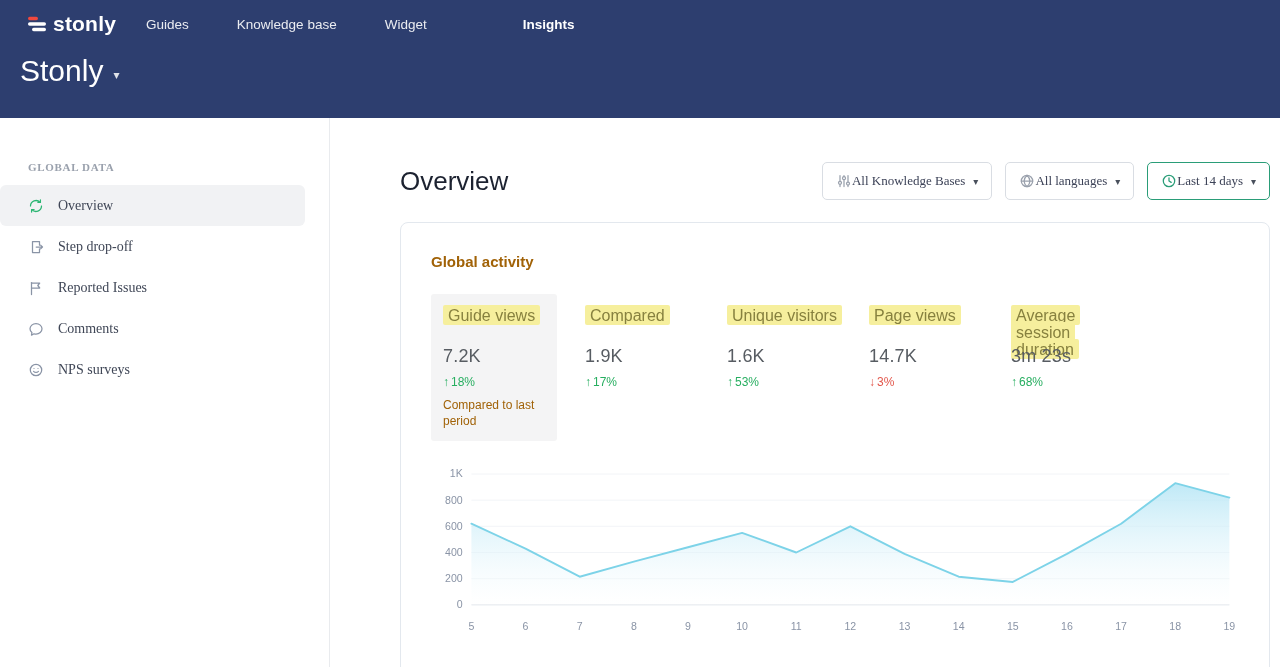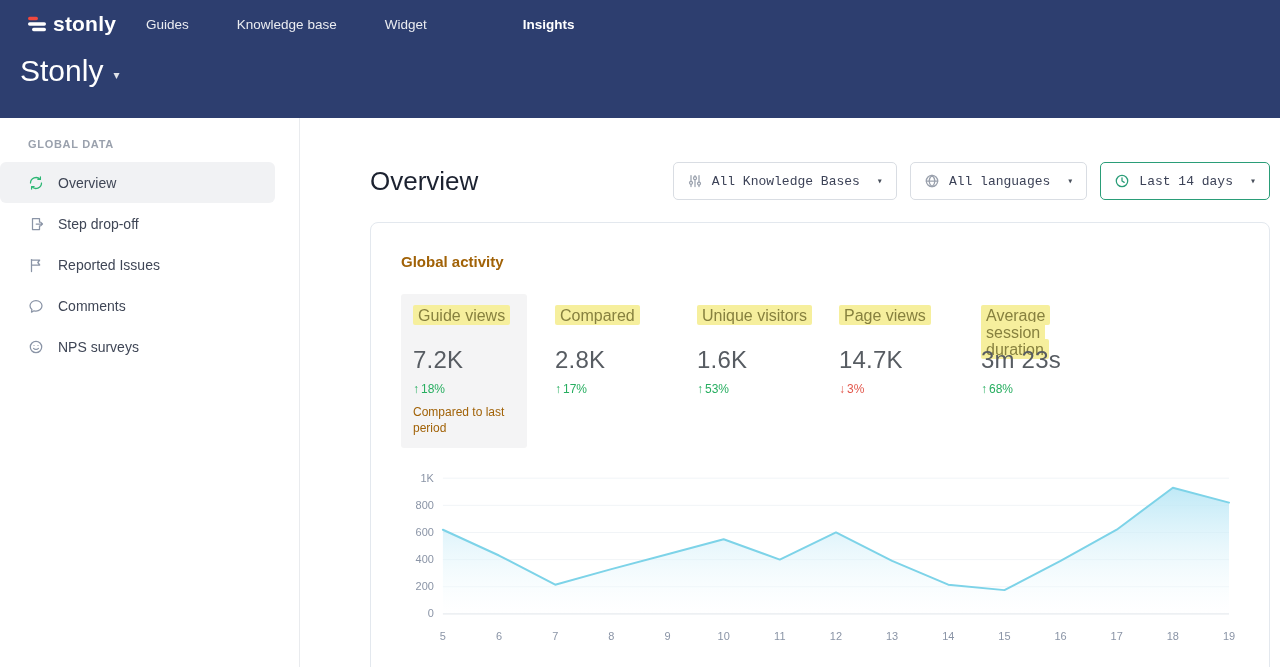--- a/index.html
+++ b/index.html
@@ -17,50 +17,50 @@
   .nav-item { font-size:13.5px; color:rgba(255,255,255,.9); cursor:pointer; }
   .nav-item.active { font-weight:700; color:#fff;padding-left:48px; }
   .workspace-row { display:flex; align-items:center; gap:10px; padding:16px 0 0 20px; }
   .workspace-title { font-size:30px; font-weight:400; color:#fff; }
   .workspace-caret { font-size:12px; color:rgba(255,255,255,.85); cursor:pointer; padding-top:8px; }
 
   
   .page-body { flex:1; display:flex; min-height:0; }
 
   
-  .sidebar { width:300px; flex:0 0 auto; border-right:1px solid #e9ebee; padding-top:20px; }
+  .sidebar { width:330px; flex:0 0 auto; border-right:1px solid #e9ebee; padding-top:43px;font-family:Liberation Serif, serif; }
   .side-section-label { font-size:11px; font-weight:700; letter-spacing:.7px; color:#9aa1ad; padding-left:28px; margin-bottom:12px; }
   .side-item { display:flex; align-items:center; gap:14px; height:41px; padding-left:28px; margin-right:24px; border-radius:6px; font-size:14px; color:#3f4656; cursor:pointer; }
   .side-item.active { background:#f1f2f4; }
   .s-icon { width:16px; height:16px; color:#8a94a6; display:flex; align-items:center; }
   .side-item.active .s-icon { color:var(--green-icon); }
   .s-icon svg { width:16px; height:16px; }
 
   
   .main { flex:1; padding:0 10px 0 70px; min-width:0; }
   .page-head { margin-top:44px; display:flex; align-items:center; justify-content:space-between; }
   .page-title { font-size:26px; font-weight:400; color:#1c2230; }
   .filters { display:flex; gap:13px; }
-  .filter { display:flex; align-items:center; gap:9px; height:38px; padding:0 13px; background:#fff; border:1px solid #d9dde3; border-radius:5px; font-size:13px; color:#3c4257; font-family:Liberation Mono, monospace; cursor:pointer; }
+  .filter { display:flex; align-items:center; height:38px; padding:0 13px; background:#fff; border:1px solid #d9dde3; border-radius:5px; font-size:13px; color:#3c4257; font-family:Liberation Serif, serif; cursor:pointer; }
   .filter .f-icon { width:16px; height:16px; color:#9aa1ad; display:flex; align-items:center; }
   .filter .f-icon svg { width:16px; height:16px; }
   .filter.accent { border:1px solid var(--filter-accent); }
   .filter.accent .f-icon { color:var(--filter-accent); }
   .caret { font-size:10px; color:#49505c; margin-left:8px; }
 
   
   .card { margin-top:22px; border:1px solid #e3e8ee; border-radius:8px; background:#fff; padding:30px; }
   .card-title { font-size:15px; font-weight:700; color:#a16207; }
 
   .metrics { display:flex; margin-top:24px; }
   .metric { width:142px; padding:12px; border-radius:3px; cursor:pointer; }
   .metric.selected { width:126px; background:#f4f4f5; margin-right:16px; }
   .m-label { display:block; height:40px; font-size:16px; line-height:17px; }
   .m-label mark { background:var(--highlight); color:var(--highlight-text); padding:1.5px 5px; border-radius:2px; -webkit-box-decoration-break:clone; box-decoration-break:clone; }
-  .m-value { font-size:24px; color:#575c62; letter-spacing:.2px; }
+  .m-value { font-size:18px; color:#575c62; letter-spacing:.2px; }
   .m-delta { font-size:12px; margin-top:8px; font-weight:400; }
   .m-delta.up { color:var(--green); }
   .m-delta.down { color:var(--delta-red); }
   .m-delta.up .arrow::before { content:"\2191"; margin-right:2px; }
   .m-delta.down .arrow::before { content:"\2193"; margin-right:2px; }
   .m-note { font-size:12px; color:#a16207; margin-top:8px; line-height:1.35; }
 
   .chart-wrap { margin-top:16px; }
   .tick { fill:#8a94a6; font-size:11px; font-family:"Liberation Sans", sans-serif; }
 </style>
@@ -196,21 +196,21 @@
 
         <div class="metrics">
           <div class="metric selected">
             <span class="m-label"><mark>Guide views</mark></span>
             <div class="m-value">7.2K</div>
             <div class="m-delta up"><span class="arrow"></span><span>18%</span></div>
             <div class="m-note">Compared to last period</div>
           </div>
           <div class="metric">
             <span class="m-label"><mark>Compared</mark></span>
-            <div class="m-value">2.8K</div>
+            <div class="m-value">1.9K</div>
             <div class="m-delta up"><span class="arrow"></span><span>17%</span></div>
           </div>
           <div class="metric">
             <span class="m-label"><mark>Unique visitors</mark></span>
             <div class="m-value">1.6K</div>
             <div class="m-delta up"><span class="arrow"></span><span>53%</span></div>
           </div>
           <div class="metric">
             <span class="m-label"><mark>Page views</mark></span>
             <div class="m-value">14.7K</div>

